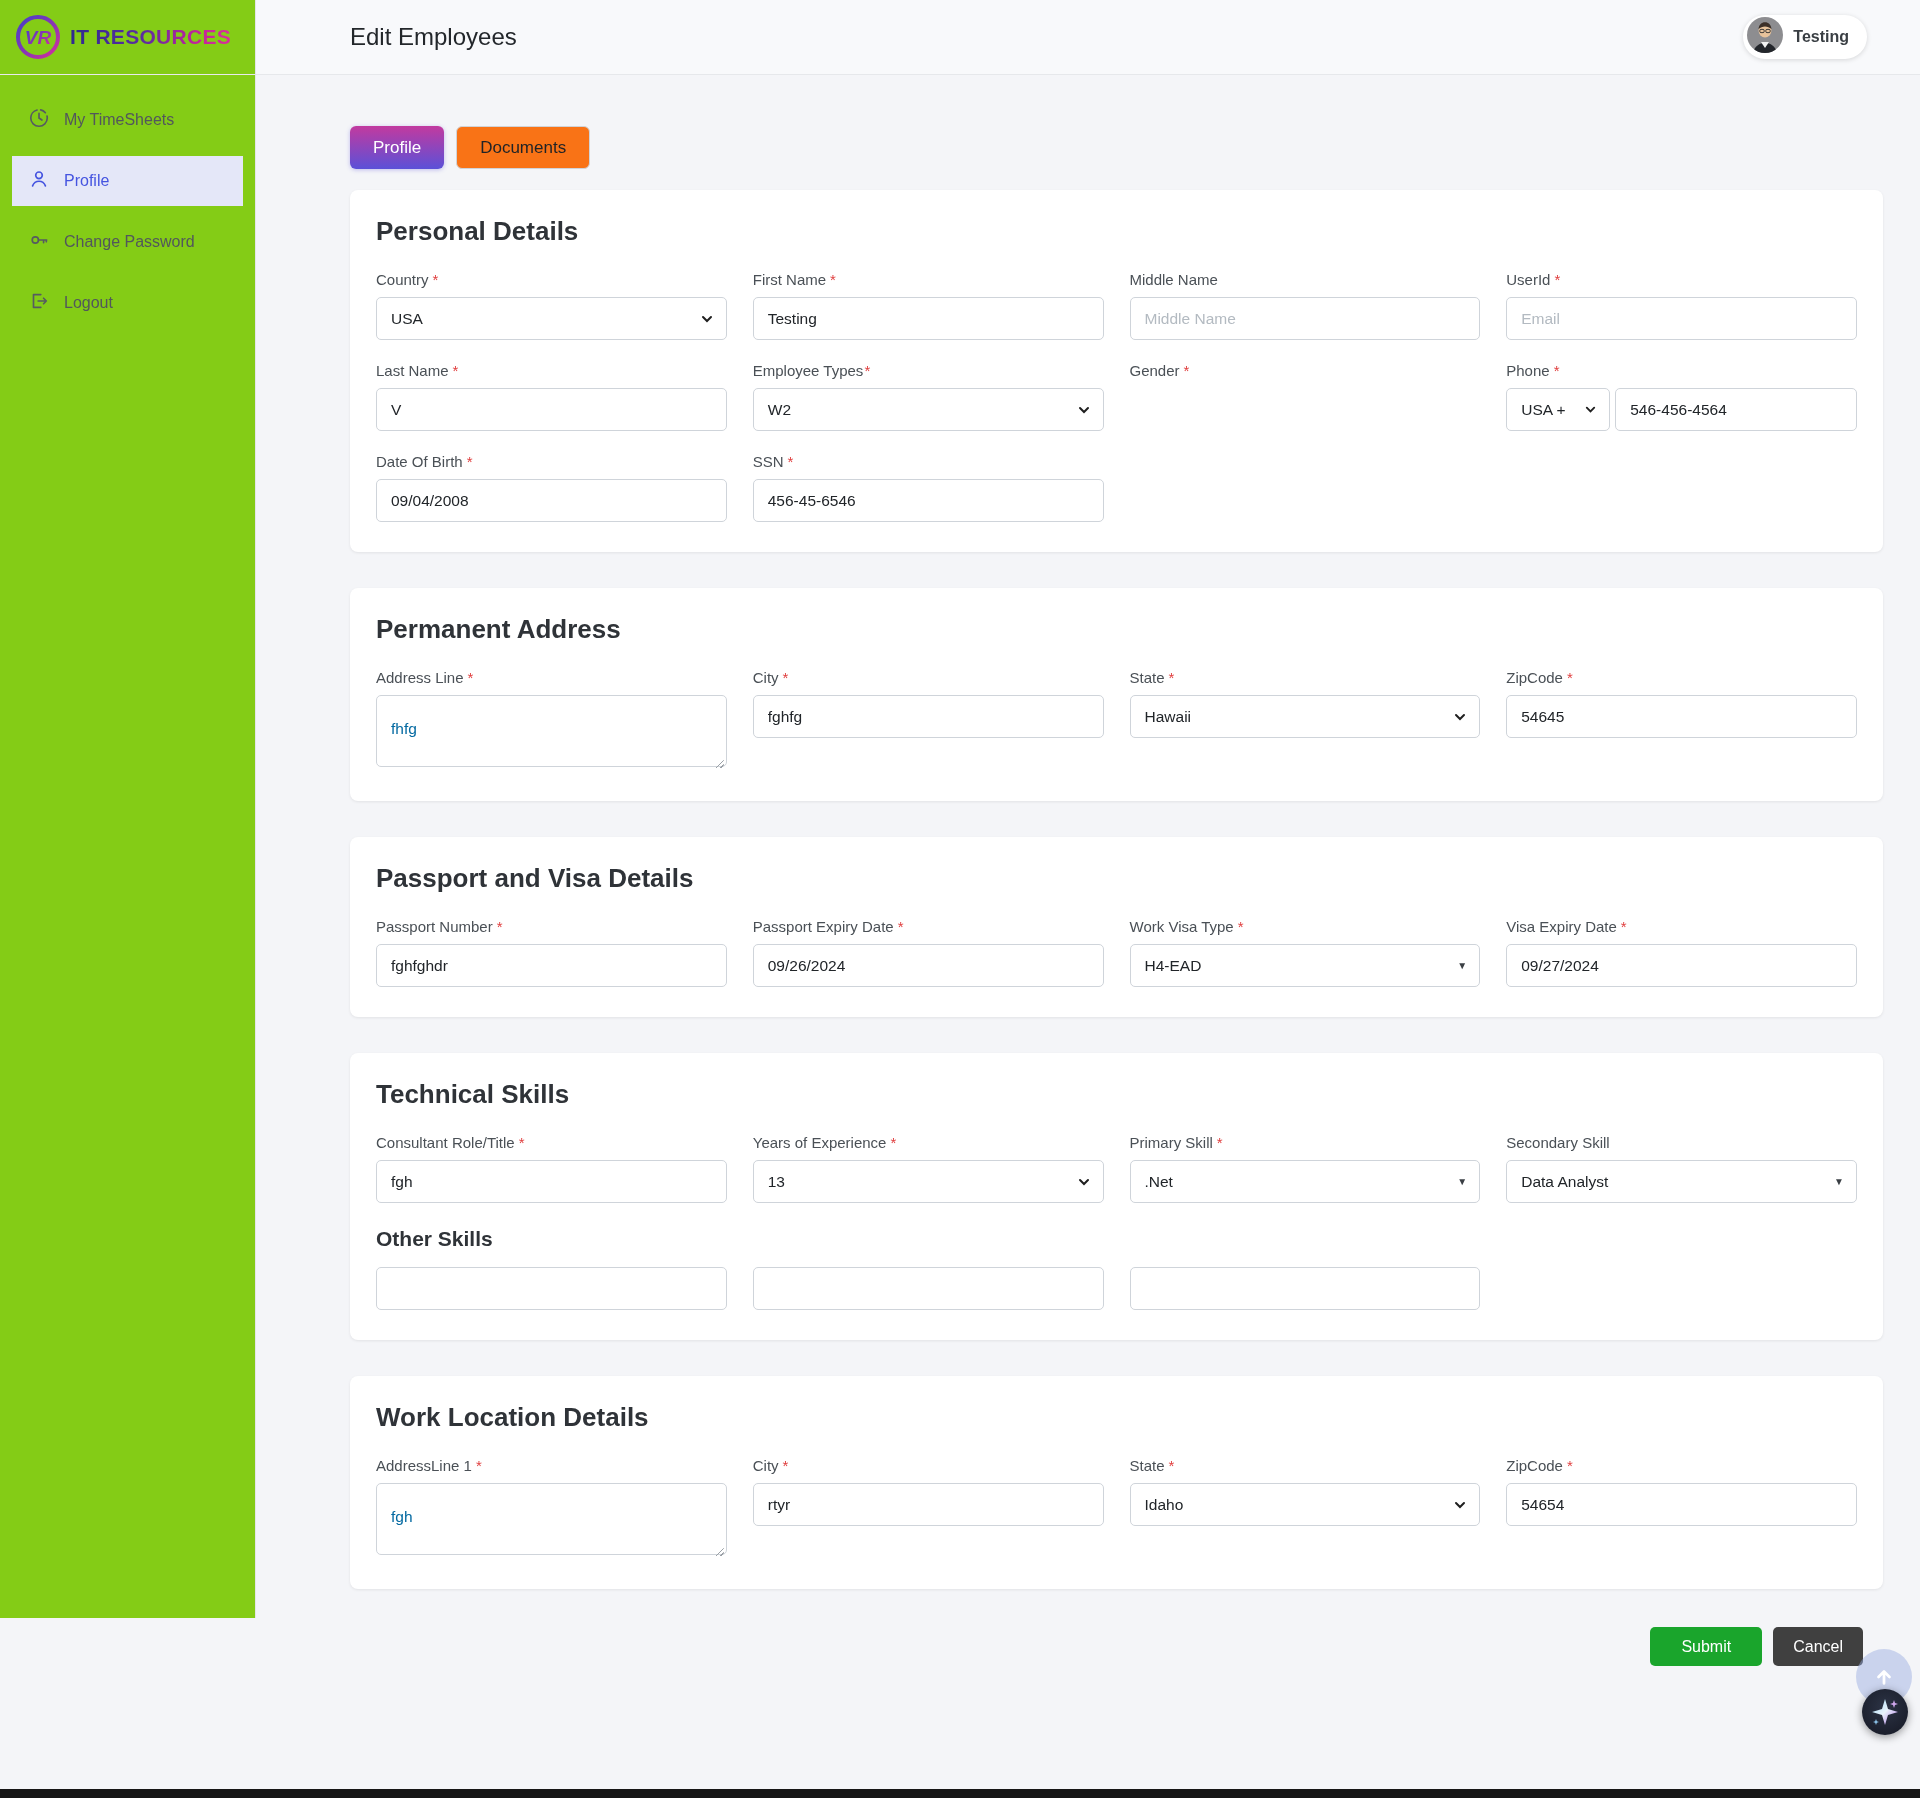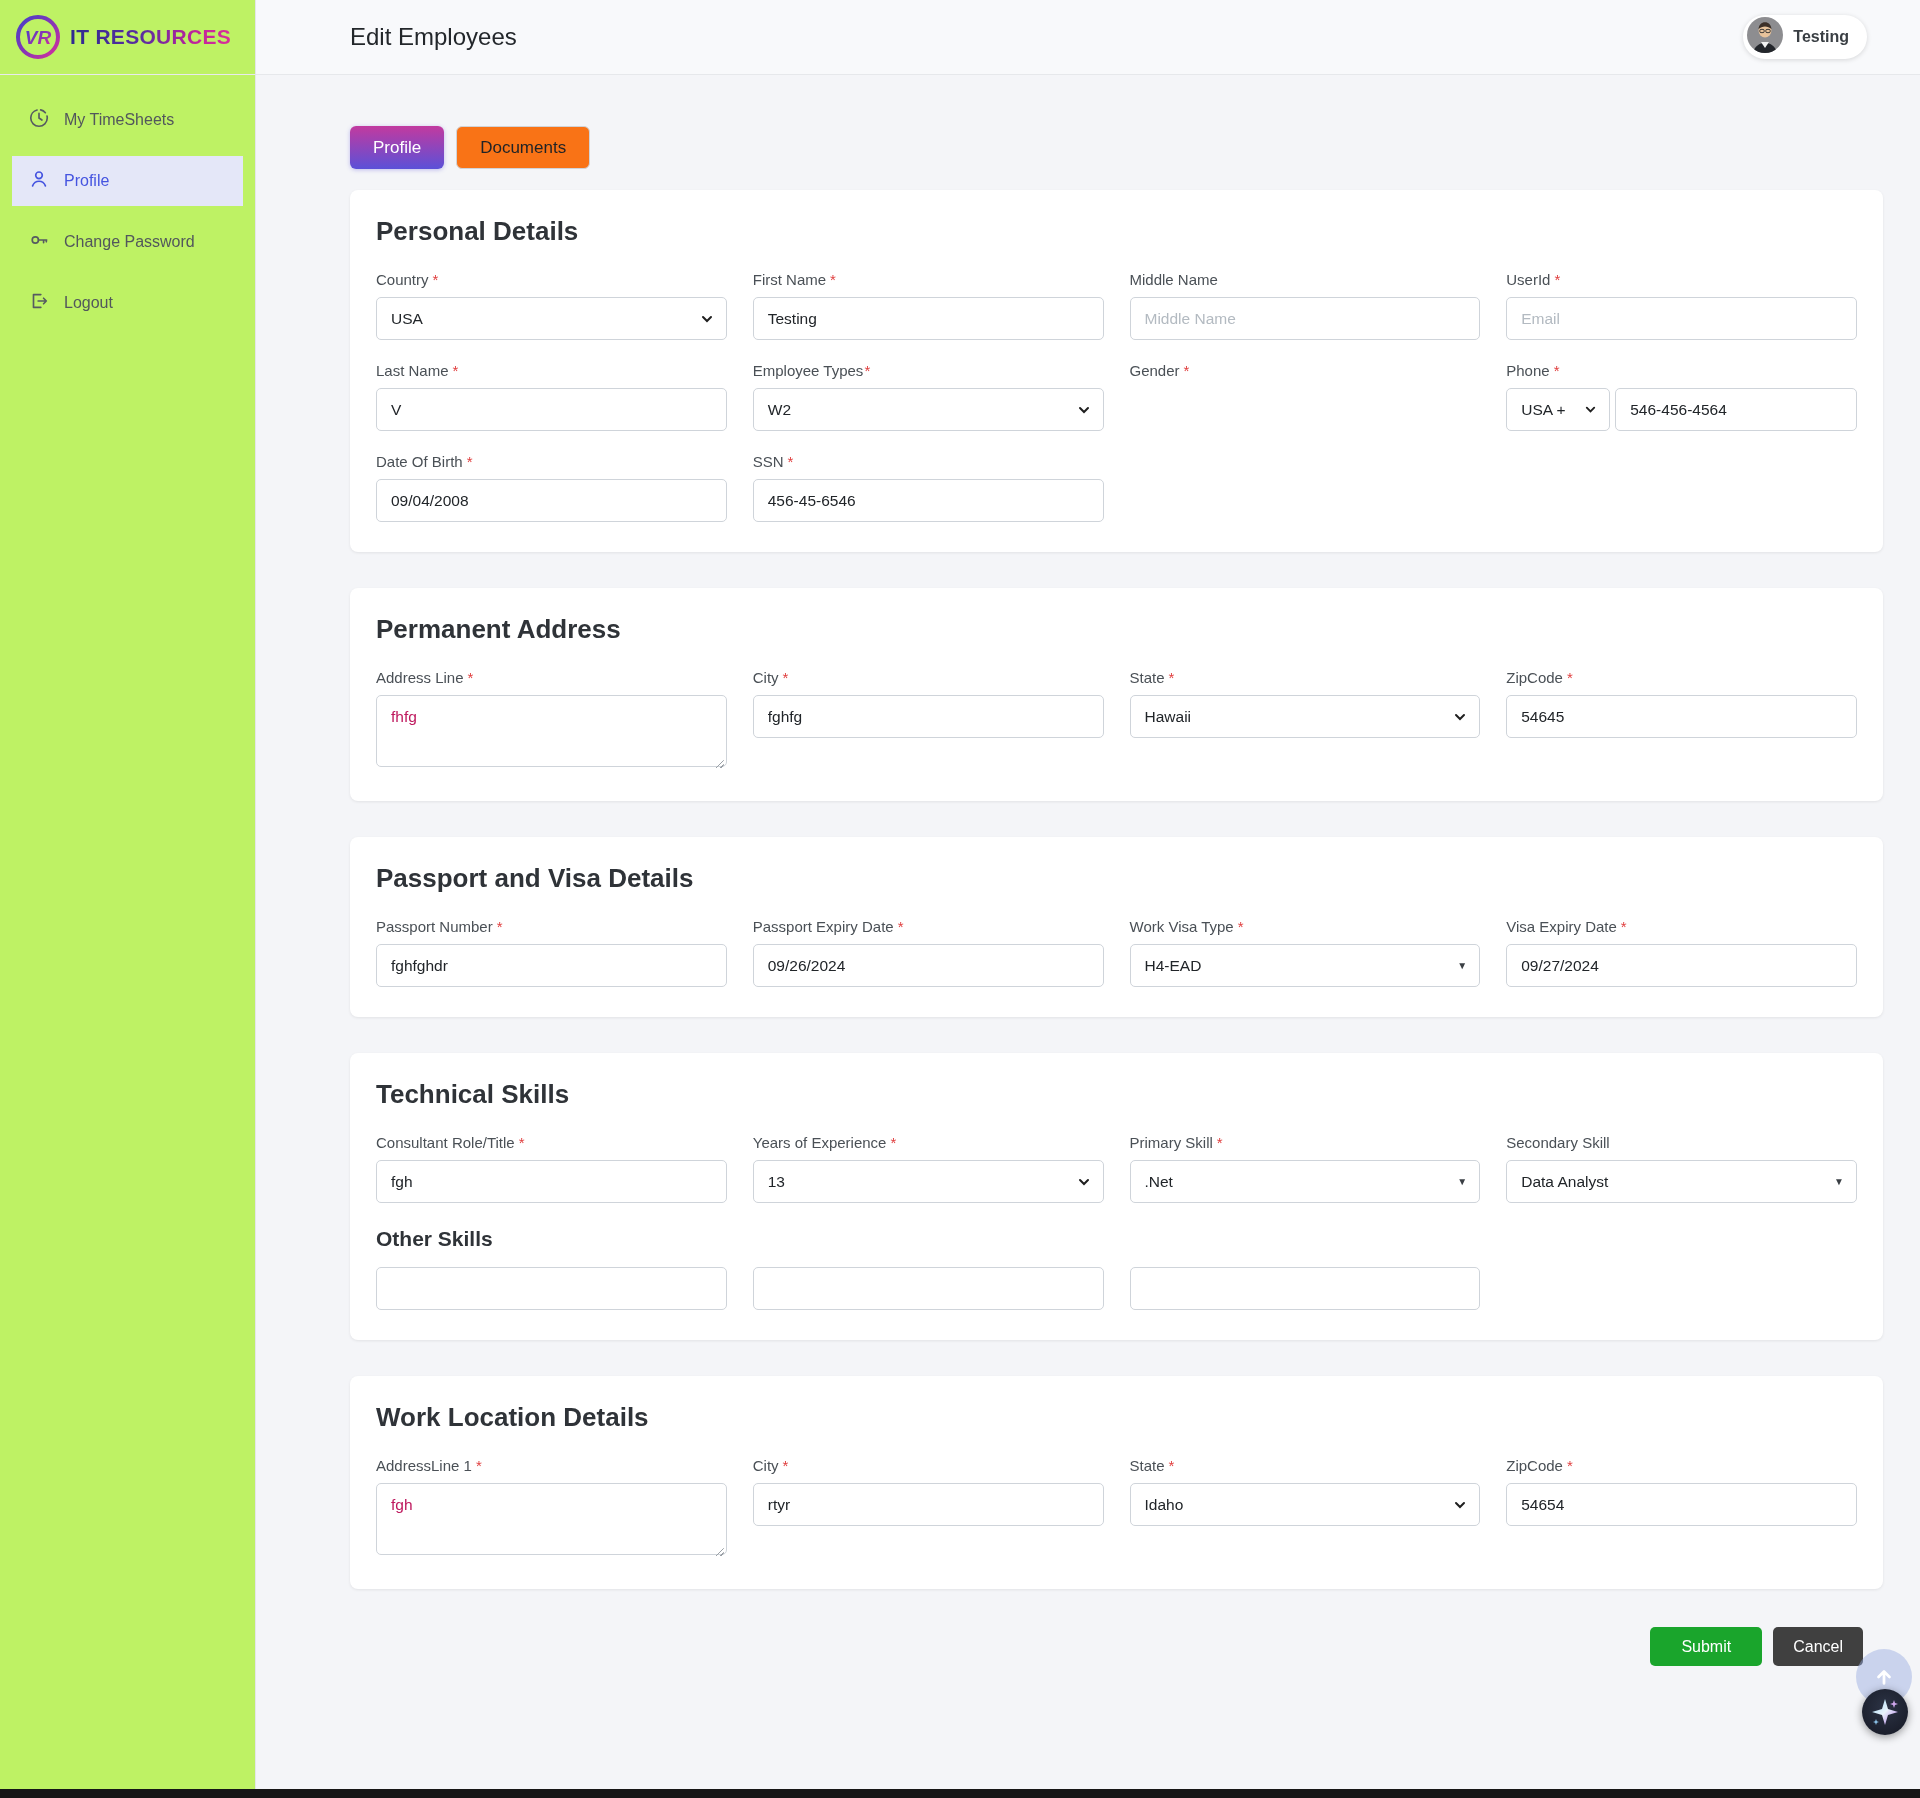--- a/index.html
+++ b/index.html
@@ -1,20 +1,20 @@
 <!DOCTYPE html>
 <html><head>
 <meta charset="utf-8">
 <style>
   * { margin:0; padding:0; box-sizing:border-box; }
   html,body { width:1920px; height:1798px; overflow:hidden; }
   body { font-family:"Liberation Sans", sans-serif; background:#f4f5f8; color:#212529; position:relative; }
 
   
-  .sidebar { position:absolute; left:0; top:0; width:256px; height:1798px; background:#bef264; border-right:1px solid #e4e6e9; z-index:5;text-align:right; }
+  .sidebar { position:absolute; left:0; top:0; width:256px; height:1618px; background:#84cc16; border-right:1px solid #e4e6e9; z-index:5;text-align:right; }
   .logo-row { height:75px; display:flex; align-items:center; gap:8px; padding-left:14px; border-bottom:1px solid #e8eaed; }
   .brand-text { font-size:21px; font-weight:800; letter-spacing:.3px;
     background:linear-gradient(90deg,#2e2a90 0%,#5b2ea0 45%,#c0249c 78%,#d8309a 100%);
     -webkit-background-clip:text; background-clip:text; color:transparent; }
   .nav { padding-top:20px; }
   .nav-item { height:50px; margin:0 12px 11px 12px; display:flex; align-items:center; gap:14px; padding-left:16px;
     font-size:16px; color:#52575c; cursor:pointer; }
   .nav-item.active { background:#e4e7f8; color:#4554e0; }
   .nav-item svg { flex:0 0 auto; }
 
@@ -39,21 +39,21 @@
   .fgrid { display:grid; grid-template-columns:repeat(4,1fr); column-gap:26px; }
   .field { margin-bottom:22px; }
   .flabel { font-size:15px; color:#4a5056; margin-bottom:9px; }
   .req { color:#e03e3e; margin-left:4px; }
 
   .tinput, .sel, .tarea { width:100%; border:1px solid #cfd4da; border-radius:5px; background:#fff; font-family:"Liberation Sans",sans-serif; }
   .tinput { height:43px; padding:0 14px; font-size:15.5px; color:#212529; }
   .tinput::placeholder { color:#b3bac1; }
   .sel { height:43px; display:flex; align-items:center; justify-content:space-between; padding:0 12px 0 14px; font-size:15.5px; color:#212529; cursor:pointer; }
   .caret-tri { font-size:10px; color:#3a3f44; }
-  .tarea { height:72px; padding:12px 14px; font-size:15.5px; color:#be185d; resize:none; position:relative; }
+  .tarea { height:72px; padding:24px 14px; font-size:15.5px; color:#0369a1; resize:none; position:relative; }
   .tarea-wrap { position:relative; }
   .tarea-wrap::after { content:""; position:absolute; right:3px; bottom:3px; width:10px; height:10px;
     background:repeating-linear-gradient(-45deg,transparent 0 2px,#9aa0a6 2px 3px); clip-path:polygon(100% 0,100% 100%,0 100%); pointer-events:none; }
   .phone-row { display:flex; gap:5px; }
   .phone-code { flex:0 0 104px; }
   .phone-num { flex:1; }
 
   .actions { display:flex; justify-content:flex-end; gap:11px; padding-right:20px; margin-top:38px; }
   .btn { height:39px; border:none; border-radius:5px; color:#fff; font-size:16px; font-family:"Liberation Sans",sans-serif; cursor:pointer; }
   .btn-submit { background:#1aa52c; padding:0 31px; }

